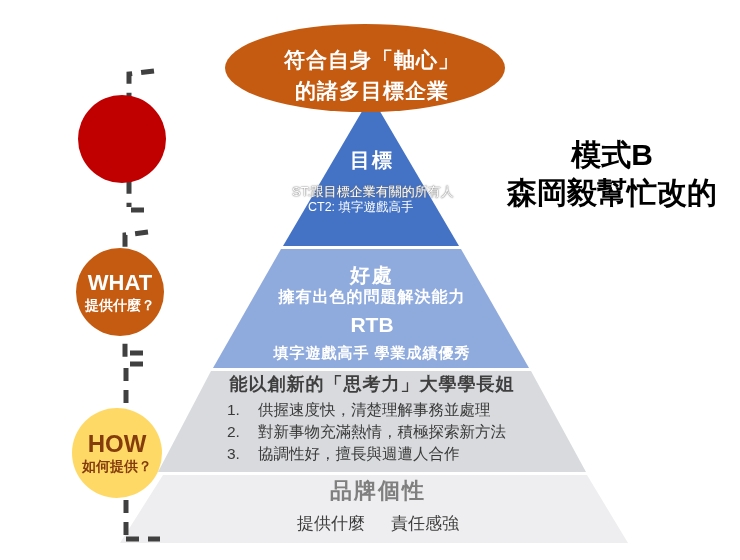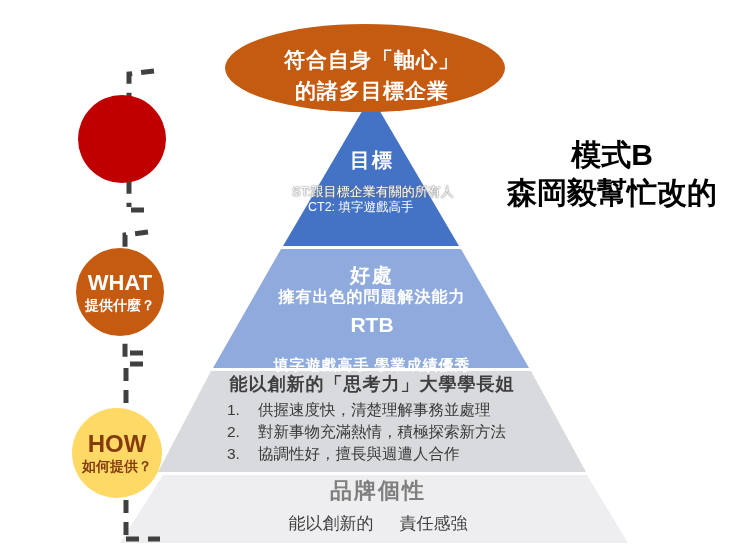--- a/index.html
+++ b/index.html
@@ -13,21 +13,21 @@
   .ellipse-label{left:372px;top:44px;color:#fff;font-weight:bold;font-size:21px;line-height:31px;letter-spacing:1px;}
   
   .goal-heading{left:372px;top:147px;color:#fff;font-weight:bold;font-size:20px;letter-spacing:2px;}
   .goal-detail{position:absolute;left:292px;top:184px;color:#fff;text-align:left;white-space:nowrap;}
   .goal-detail .st{font-size:13px;line-height:16px;text-shadow:0 0 1px #666,0 0 2px #777;}
   .goal-detail .ct{font-size:12.5px;line-height:15px;margin-left:16px;}
   
   .benefit-heading{left:372px;top:256px;color:#fff;font-weight:bold;font-size:20px;letter-spacing:2px;margin-top:6px;}
   .benefit-desc{left:372px;top:287px;color:#fff;font-weight:bold;font-size:16px;letter-spacing:1px;}
   .rtb-heading{left:372px;top:313px;color:#fff;font-weight:bold;font-size:21px;}
-  .rtb-desc{left:372px;top:344px;color:#fff;font-weight:bold;font-size:15px;letter-spacing:1px;margin-top:12px;}
+  .rtb-desc{left:372px;top:344px;color:#fff;font-weight:bold;font-size:15px;letter-spacing:1px;}
   
   .contrib-heading{left:372px;top:372px;color:#3f3f3f;font-weight:bold;font-size:18px;letter-spacing:1px;}
   .contrib-list{position:absolute;left:227px;top:399px;color:#3a3a3a;font-size:15.5px;line-height:22px;}
   .contrib-list .row{display:flex;}
   .contrib-list .num{width:31px;}
   
   .personality-heading{left:378px;top:476px;color:#7f7f7f;font-weight:bold;font-size:22px;letter-spacing:2px;}
   .personality-traits{left:378px;top:512px;color:#3f3f3f;font-size:17px;display:inline-flex;gap:26px;transform:translateX(-50%);}
   
   .slide-title{left:612px;top:136px;color:#000;font-weight:bold;font-size:30px;line-height:38px;}
@@ -88,21 +88,21 @@
       <span>對新事物充滿熱情，積極探索新方法</span>
     </div>
     <div class="row">
       <span class="num">3.</span>
       <span>協調性好，擅長與週遭人合作</span>
     </div>
   </div>
 
   <div class="txt personality-heading">品牌個性</div>
   <div class="personality-traits txt">
-    <span>能以創新的</span>
+    <span>提供什麼</span>
     <span>責任感強</span>
   </div>
 
   <div class="txt slide-title">
     <div>模式B</div>
     <div>森岡毅幫忙改的</div>
   </div>
 
   <div class="qcircle q-what">
     <div class="en">WHAT</div>

